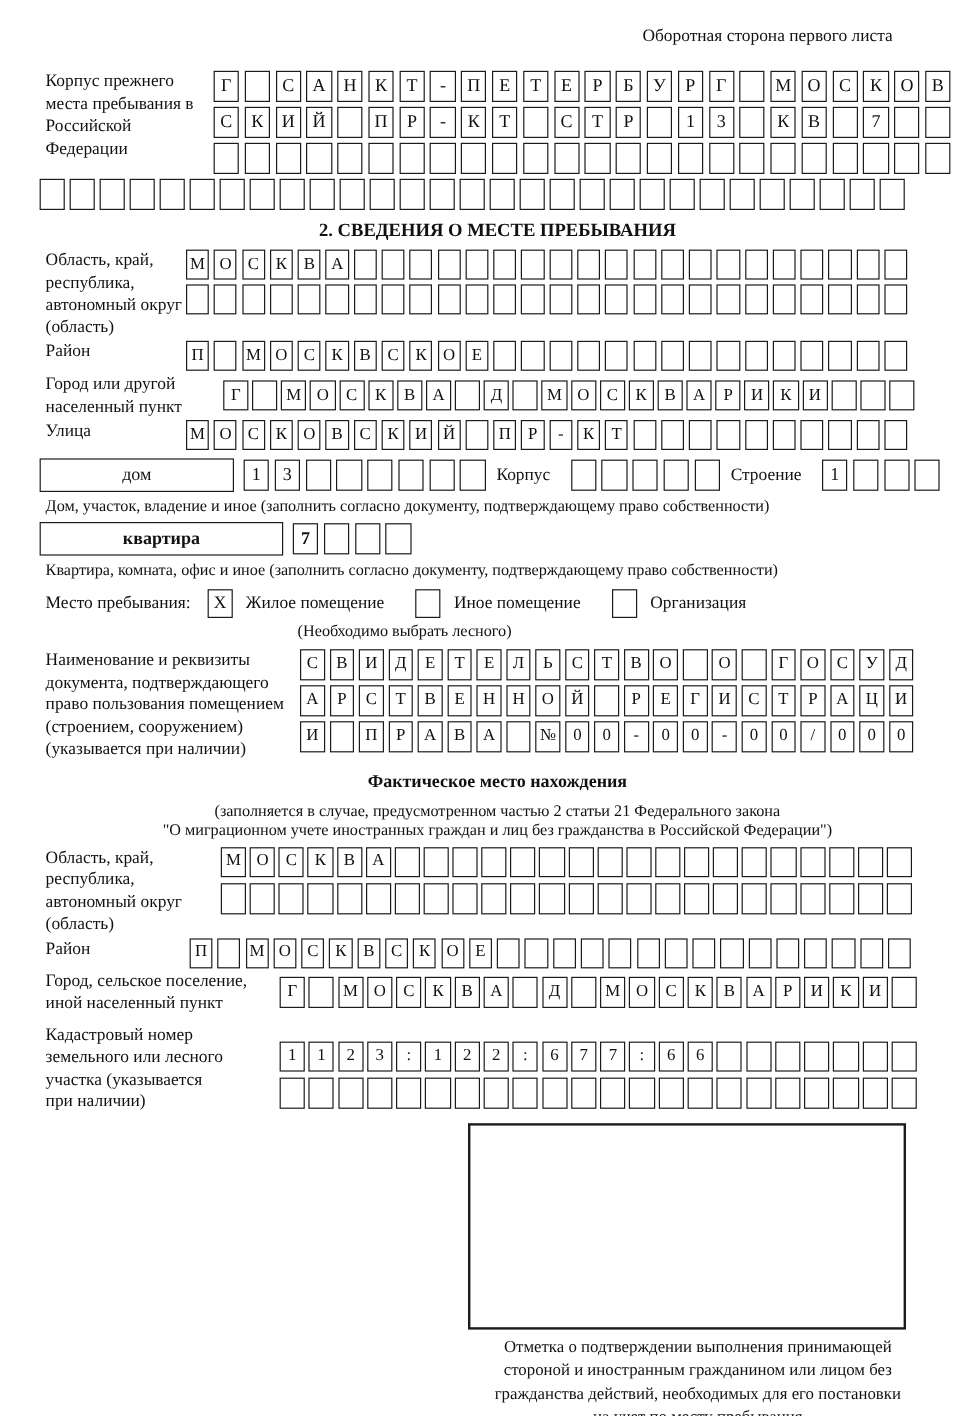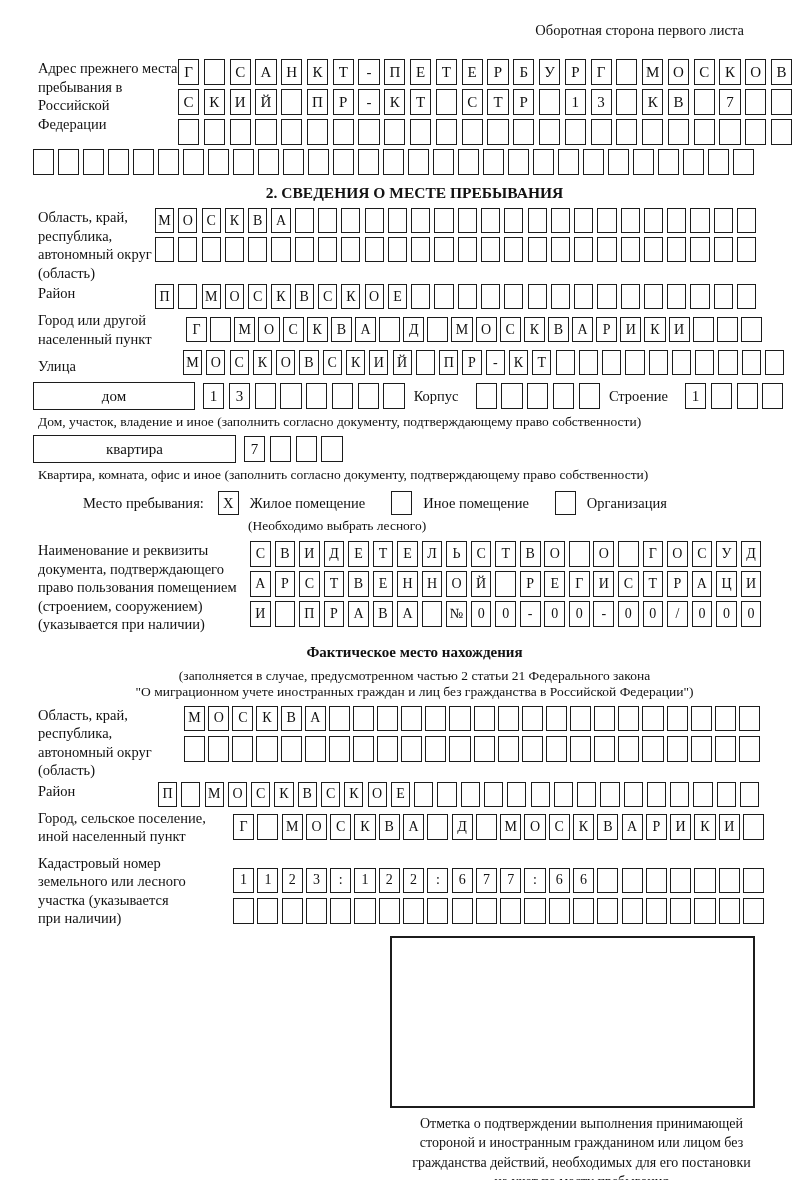--- a/index.html
+++ b/index.html
@@ -42,21 +42,21 @@
   .rowA4 { margin-top:3.5px; }
 
   .named-box {
     border:1.7px solid #1c1c1c; height:28px;
     display:flex; align-items:center; justify-content:center; font-size:15px;
   }
   .house-row { display:flex; align-items:center; margin-top:7px; }
   .house-row .named-box { width:162px; }
   .house-row .cellrow { margin-left:8px; }
   .inline-label { margin:0 9px; font-size:14.5px; white-space:nowrap; }
-  .apt-row { display:flex; align-items:center; margin-top:5px; }
+  .apt-row { display:flex; align-items:center; margin-top:5px;font-weight:bold; }
   .apt-row .named-box { width:203px; }
   .apt-row .cellrow { margin-left:8px; }
 
   .stay-row { display:flex; align-items:center; margin-top:8px; }
   .checkbox {
     border:1.7px solid #1c1c1c; width:21px; height:24px;
     display:flex; align-items:center; justify-content:center; font-size:14.5px;
   }
   .stay-option { display:flex; align-items:center; gap:11px; margin-left:14px; }
   .stay-option + .stay-option { margin-left:26px; }
@@ -82,21 +82,21 @@
   }
 </style>
 </head>
 <body>
 
 <div class="page">
 
   <div class="header-note">Оборотная сторона первого листа</div>
 
   <div class="field-row blockA">
-    <div class="label-col w145">Адрес прежнего места пребывания в Российской Федерации</div>
+    <div class="label-col w145">Корпус прежнего места пребывания в Российской Федерации</div>
     <div class="rows-col">
       <div class="cellrow c24a">
           <span class="cell">Г</span>
           <span class="cell"></span>
           <span class="cell">С</span>
           <span class="cell">А</span>
           <span class="cell">Н</span>
           <span class="cell">К</span>
           <span class="cell">Т</span>
           <span class="cell">-</span>
@@ -322,21 +322,21 @@
         <span class="cell">Р</span>
         <span class="cell">И</span>
         <span class="cell">К</span>
         <span class="cell">И</span>
         <span class="cell"></span>
         <span class="cell"></span>
         <span class="cell"></span>
       </div>
   </div>
 
-  <div class="field-row mt2" style="align-items:flex-end;gap:28px;">
+  <div class="field-row mt2" style="align-items:flex-start;">
     <div class="label-col w122">Улица</div>
     <div class="cellrow c26">
         <span class="cell">М</span>
         <span class="cell">О</span>
         <span class="cell">С</span>
         <span class="cell">К</span>
         <span class="cell">О</span>
         <span class="cell">В</span>
         <span class="cell">С</span>
         <span class="cell">К</span>
@@ -396,21 +396,21 @@
     <div class="cellrow c24a">
         <span class="cell">7</span>
         <span class="cell"></span>
         <span class="cell"></span>
         <span class="cell"></span>
       </div>
   </div>
   <div class="caption" style="text-align:left; padding-left:5px;">Квартира, комната, офис и иное (заполнить согласно документу, подтверждающему право собственности)</div>
 
   <div class="stay-row">
-    <div style="padding-left:5px;margin-left:45px;">Место пребывания:</div>
+    <div style="padding-left:5px;">Место пребывания:</div>
     <div class="stay-option">
       <div class="checkbox">X</div>
       <span>Жилое помещение</span>
     </div>
     <div class="stay-option">
       <div class="checkbox"></div>
       <span>Иное помещение</span>
     </div>
     <div class="stay-option">
       <div class="checkbox"></div>

